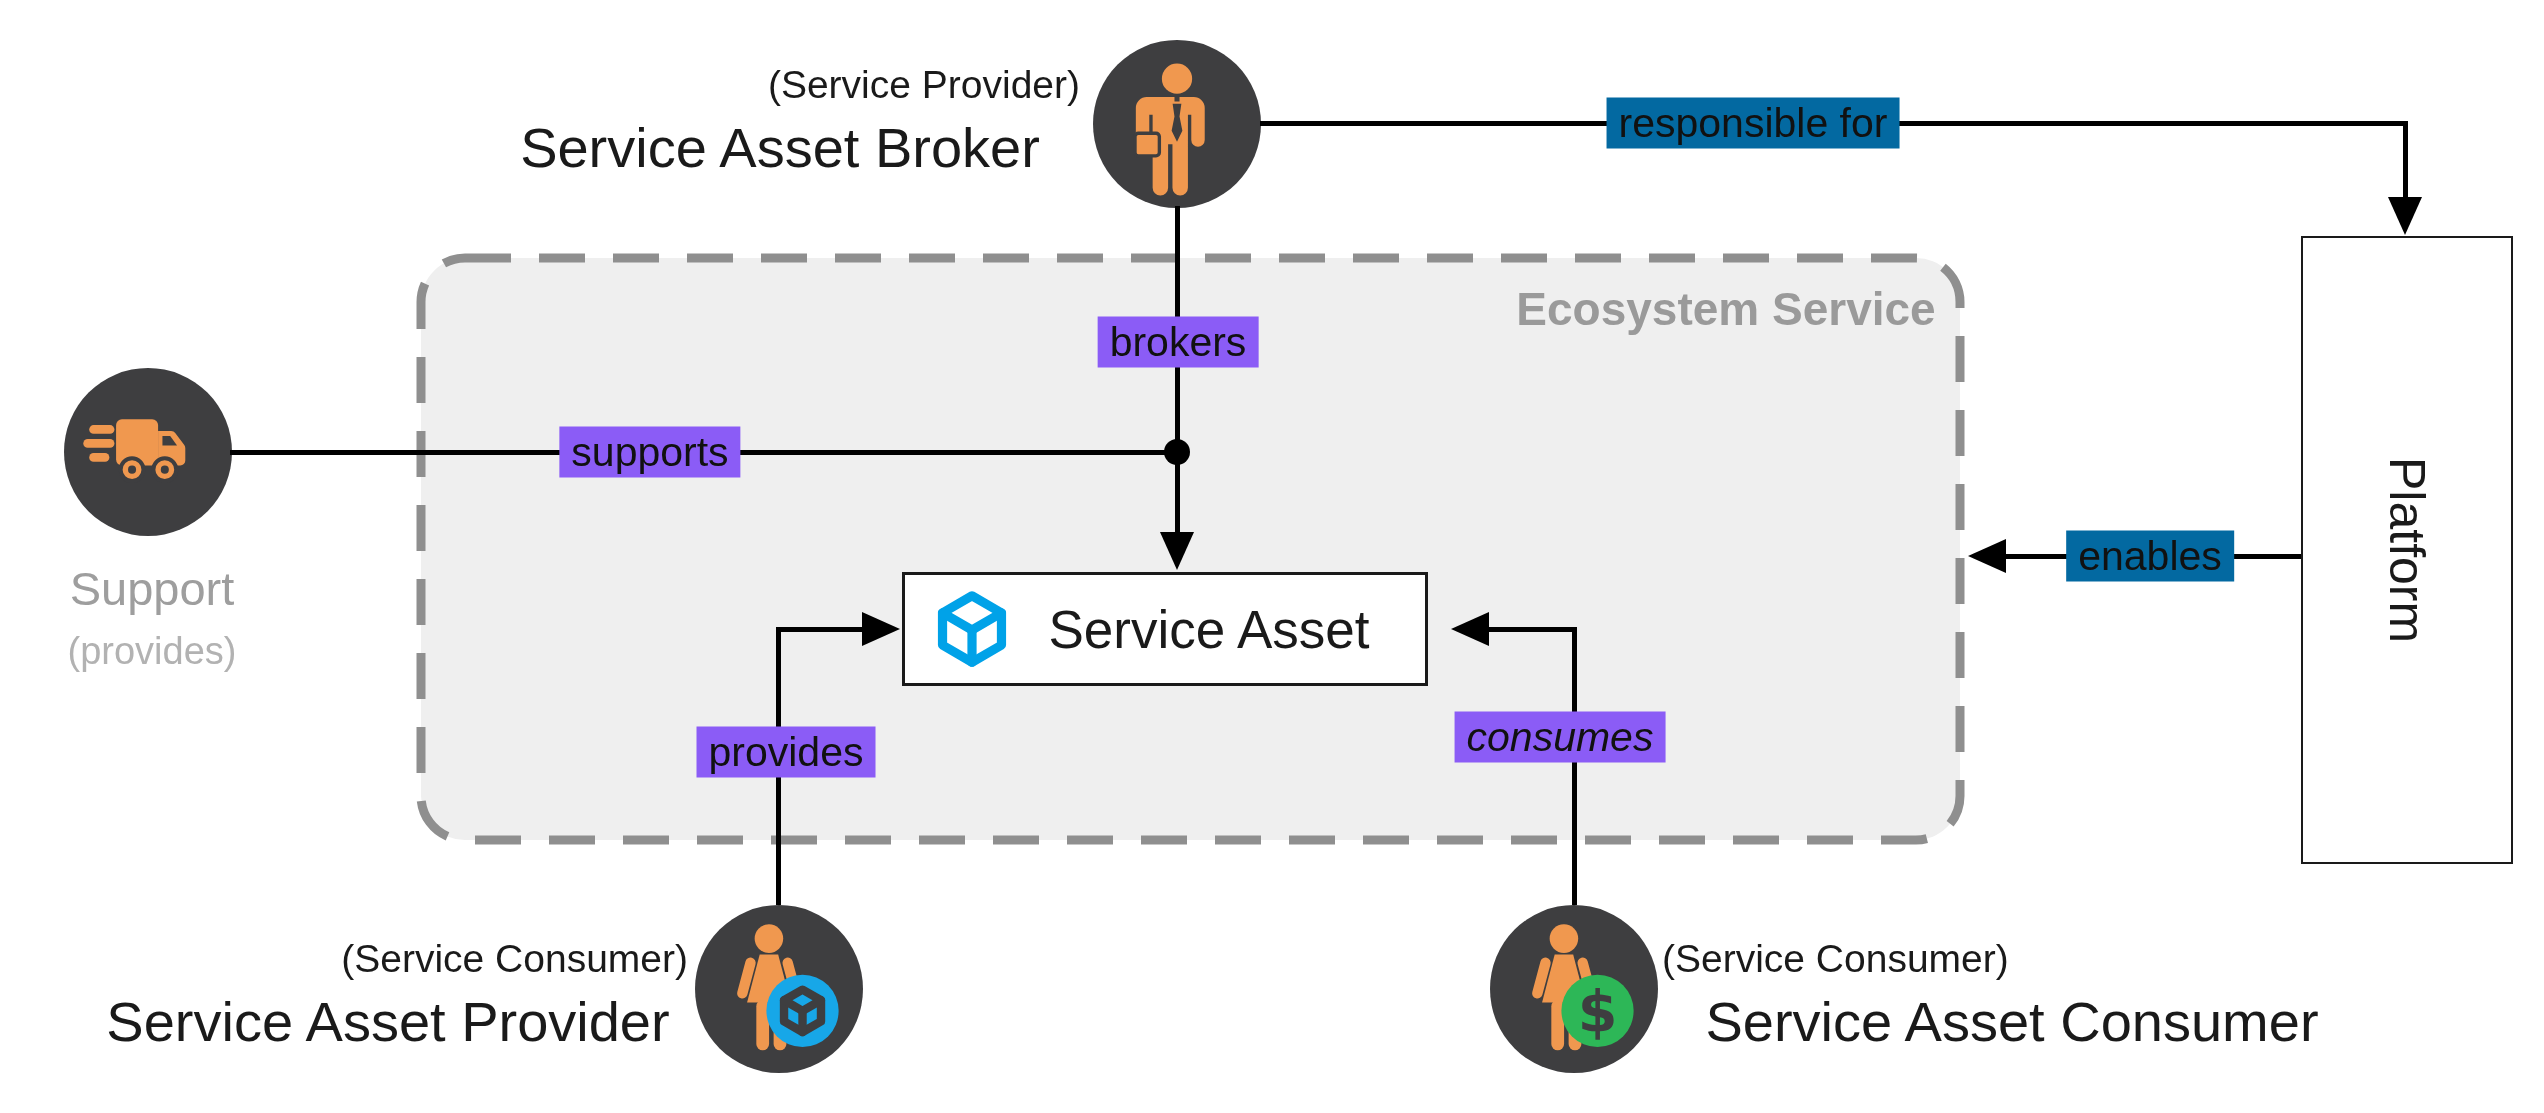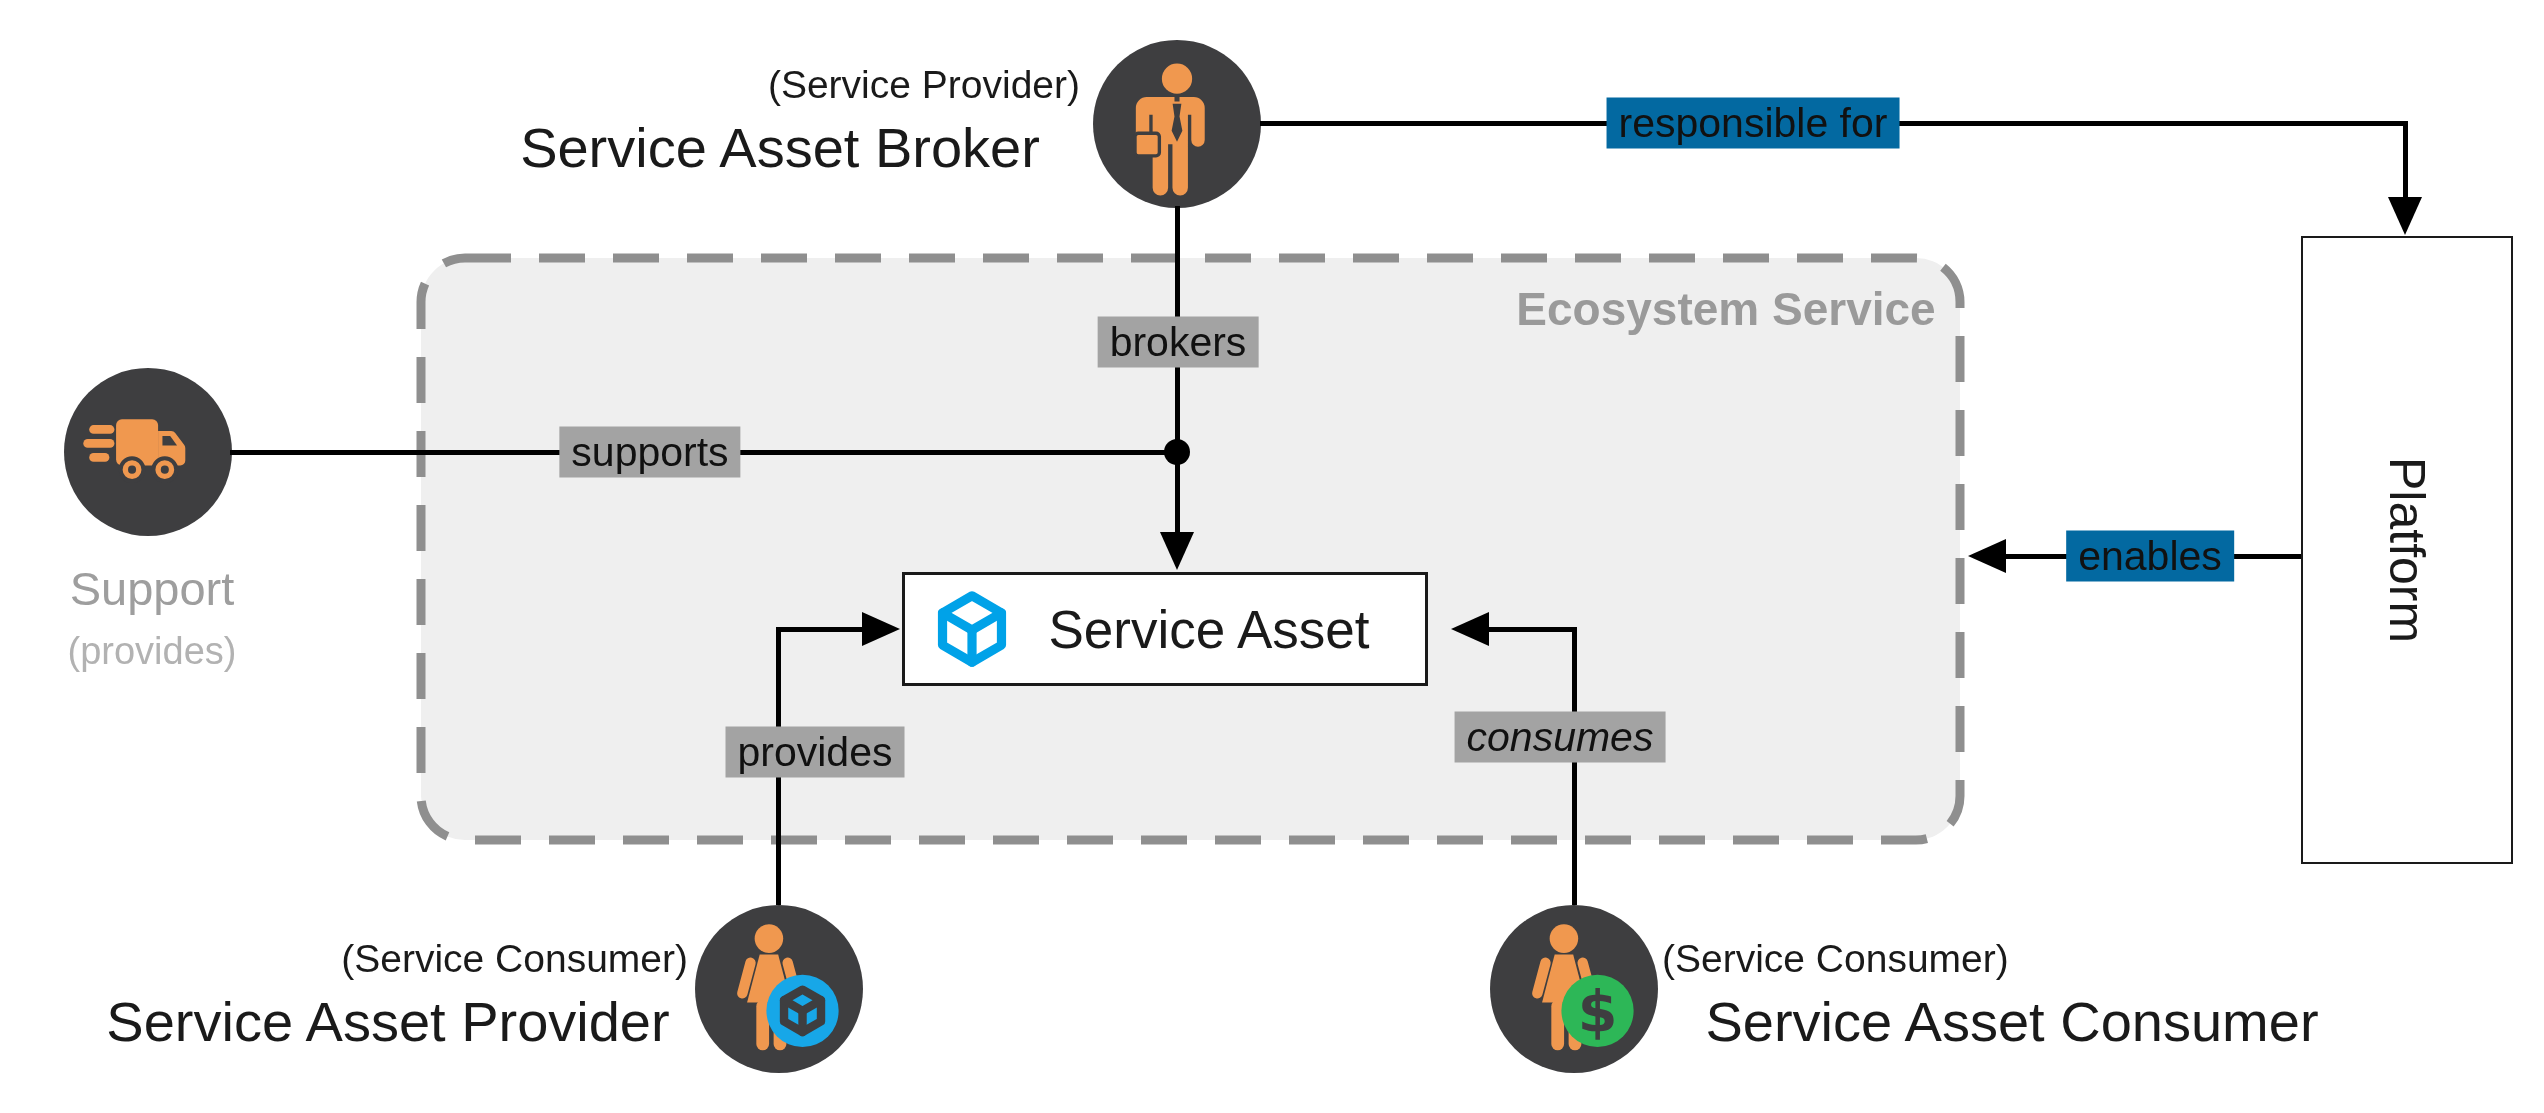--- a/index.html
+++ b/index.html
@@ -23,21 +23,21 @@
   .line{background:#000000;z-index:3;}
   .arrow{width:0;height:0;z-index:3;}
   .arrow-down{border-left:17px solid transparent;border-right:17px solid transparent;border-top:38px solid #000;}
   .arrow-left{border-top:17px solid transparent;border-bottom:17px solid transparent;border-right:38px solid #000;}
   .arrow-right{border-top:17px solid transparent;border-bottom:17px solid transparent;border-left:38px solid #000;}
   .junction{width:26px;height:26px;border-radius:50%;background:#000;z-index:3;}
   
   .edge-label{transform:translate(-50%,-50%);font-size:41px;white-space:nowrap;
     padding:2px 12px;z-index:5;color:#111;}
   .on-white{background:#0369a1;}
-  .on-gray{background:#a3a3a3;}
+  .on-gray{background:#8b5cf6;}
   
   .actor-text{z-index:2;}
   .role-line{font-size:39px;line-height:54px;}
   .name-line{font-size:56px;line-height:72px;text-align:center;}
   .support-text{left:2px;top:556px;width:300px;text-align:center;}
   .support-text .s1{font-size:47px;line-height:66px;color:#9e9e9e;}
   .support-text .s2{font-size:38px;line-height:58px;color:#b2b2b2;}
   .icon{z-index:2;}
 </style>
 </head>
@@ -63,21 +63,21 @@
   <div class="abs line" style="left:230px;top:450px;width:947px;height:5px;"></div>
   <div class="abs edge-label on-gray" style="left:650px;top:452px;">supports</div>
 
   <div class="abs line" style="left:2004px;top:554px;width:297px;height:5px;"></div>
   <div class="abs arrow arrow-left" style="left:1968px;top:539px;"></div>
   <div class="abs edge-label on-white" style="left:2150px;top:556px;">enables</div>
 
   <div class="abs line" style="left:776px;top:627px;width:5px;height:278px;"></div>
   <div class="abs line" style="left:776px;top:627px;width:88px;height:5px;"></div>
   <div class="abs arrow arrow-right" style="left:862px;top:612px;"></div>
-  <div class="abs edge-label on-gray" style="left:815px;top:752px;">provides</div>
+  <div class="abs edge-label on-gray" style="left:786px;top:752px;">provides</div>
 
   <div class="abs line" style="left:1572px;top:627px;width:5px;height:278px;"></div>
   <div class="abs line" style="left:1489px;top:627px;width:88px;height:5px;"></div>
   <div class="abs arrow arrow-left" style="left:1451px;top:612px;"></div>
   <div class="abs edge-label on-gray" style="left:1560px;top:737px;font-style:italic;">consumes</div>
 
   <div class="abs node-box service-asset">
     <svg class="cube" width="70" height="78" viewBox="0 0 76 84">
       <g fill="none" stroke="#00A2E8" stroke-width="10" stroke-linejoin="round" stroke-linecap="round">
         <path d="M38,6 L70,24.5 V59.5 L38,78 L6,59.5 V24.5 Z"></path>

